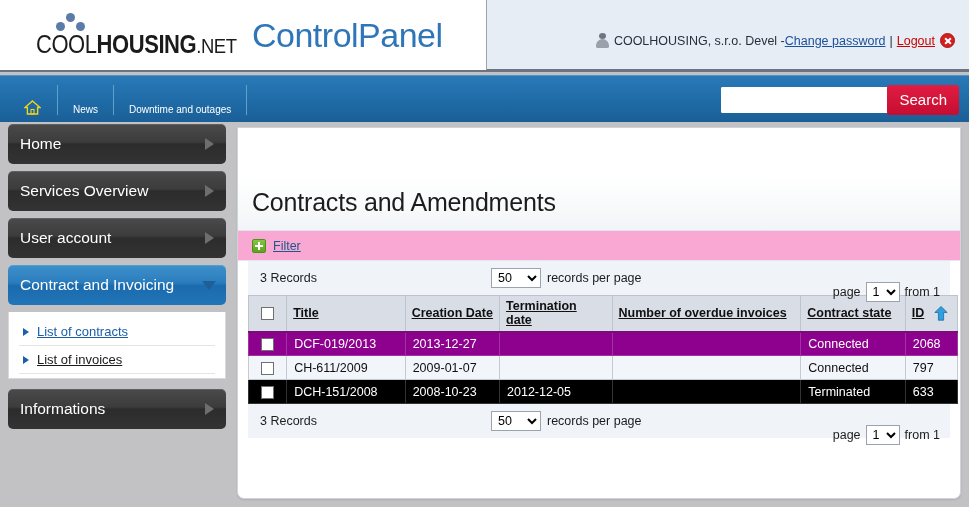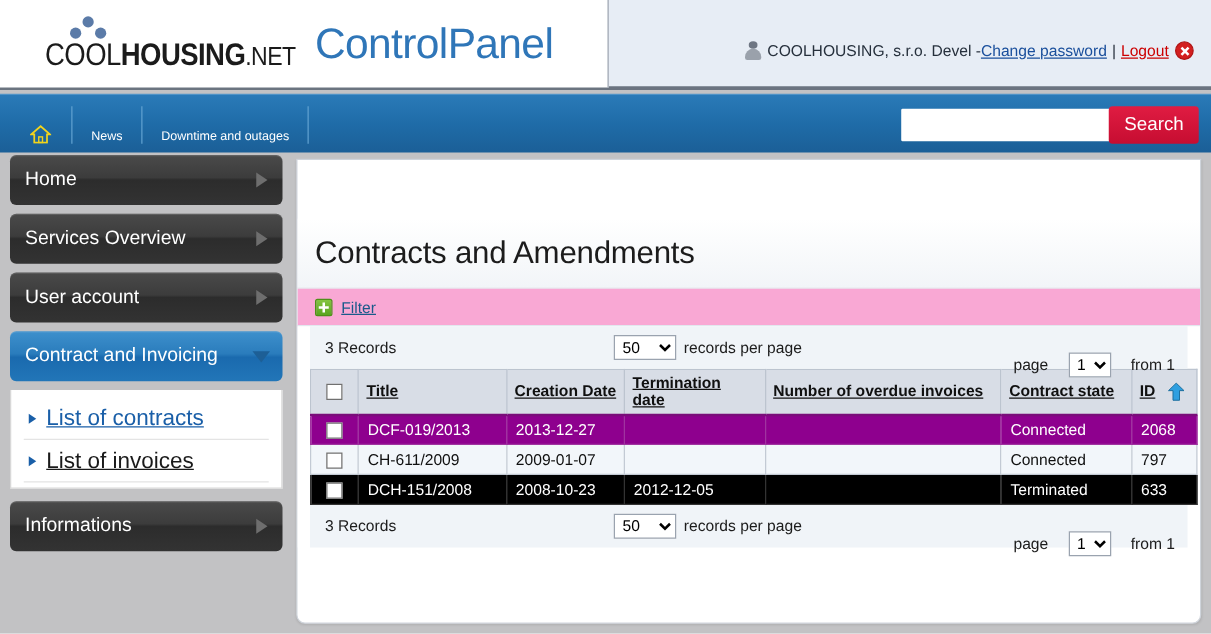--- a/index.html
+++ b/index.html
@@ -187,21 +187,21 @@
     background: #ffffff;
     border: 1px solid #d8d8d8;
     border-top: none;
     padding: 6px 0 4px 0;
   }
   .submenu-item {
     display: flex; align-items: flex-end;
     padding: 6px 0 6px 18px;
     margin: 0 10px;
     border-bottom: 1px solid #e4e4e4;
-    font-size: 18px;
+    font-size: 13px;
     position: relative;
     cursor: pointer;
   }
   .submenu-item:last-child { border-bottom: 1px solid #e4e4e4; }
   .sub-arrow {
     position: absolute; left: 4px; top: 50%; margin-top: -4px;
     width: 0; height: 0;
     border-left: 6px solid #1a5fa8;
     border-top: 4px solid transparent;
     border-bottom: 4px solid transparent;
@@ -260,21 +260,21 @@
     display: flex; align-items: center;
     background: #f0f4f8;
     font-size: 12.5px; color: #1c1c1c;
     padding: 0 8px;
     position: relative;
   }
   .pager-records { width: 235px; padding-left: 4px; }
   .pager-mid { display: flex; align-items: center; gap: 6px; }
   .pager-right {
     position: absolute; right: 10px;
-    display: flex; align-items: center; gap: 16px; margin-top: 27px;
+    display: flex; align-items: center; gap: 5px; margin-top: 27px;
   }
   select.mini {
     font-family: "Liberation Sans", sans-serif;
     font-size: 12.5px; height: 20px;
     border: 1px solid #9aa3af; background: #ffffff;
     padding: 0 2px;
   }
   select.w50 { width: 50px; }
   select.w34 { width: 34px; }
 

